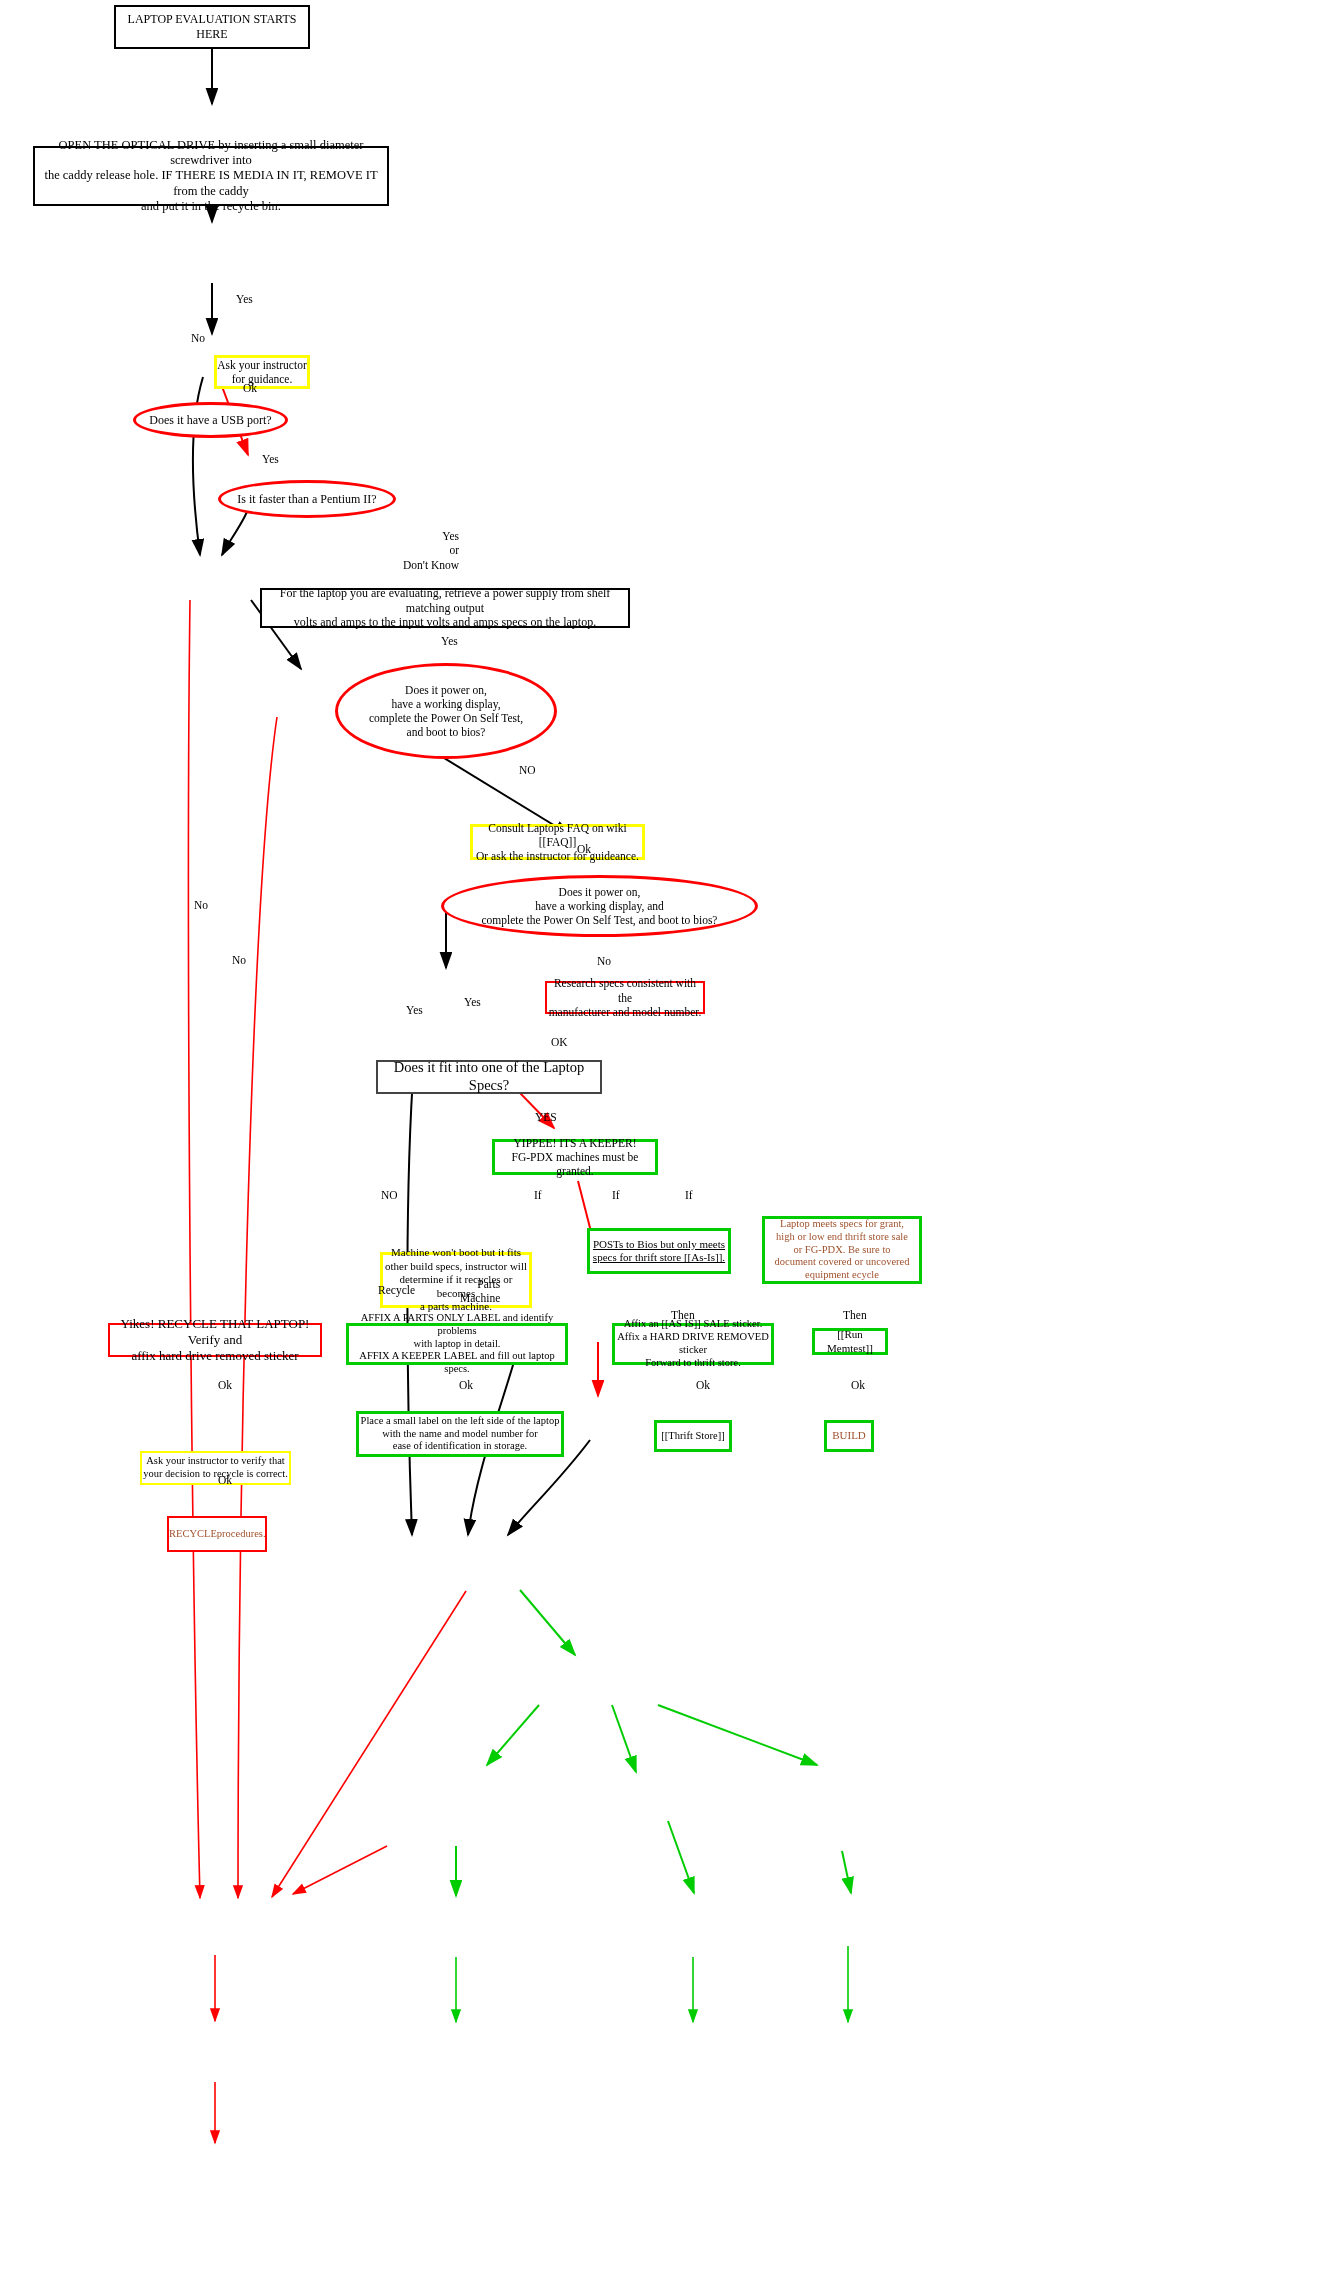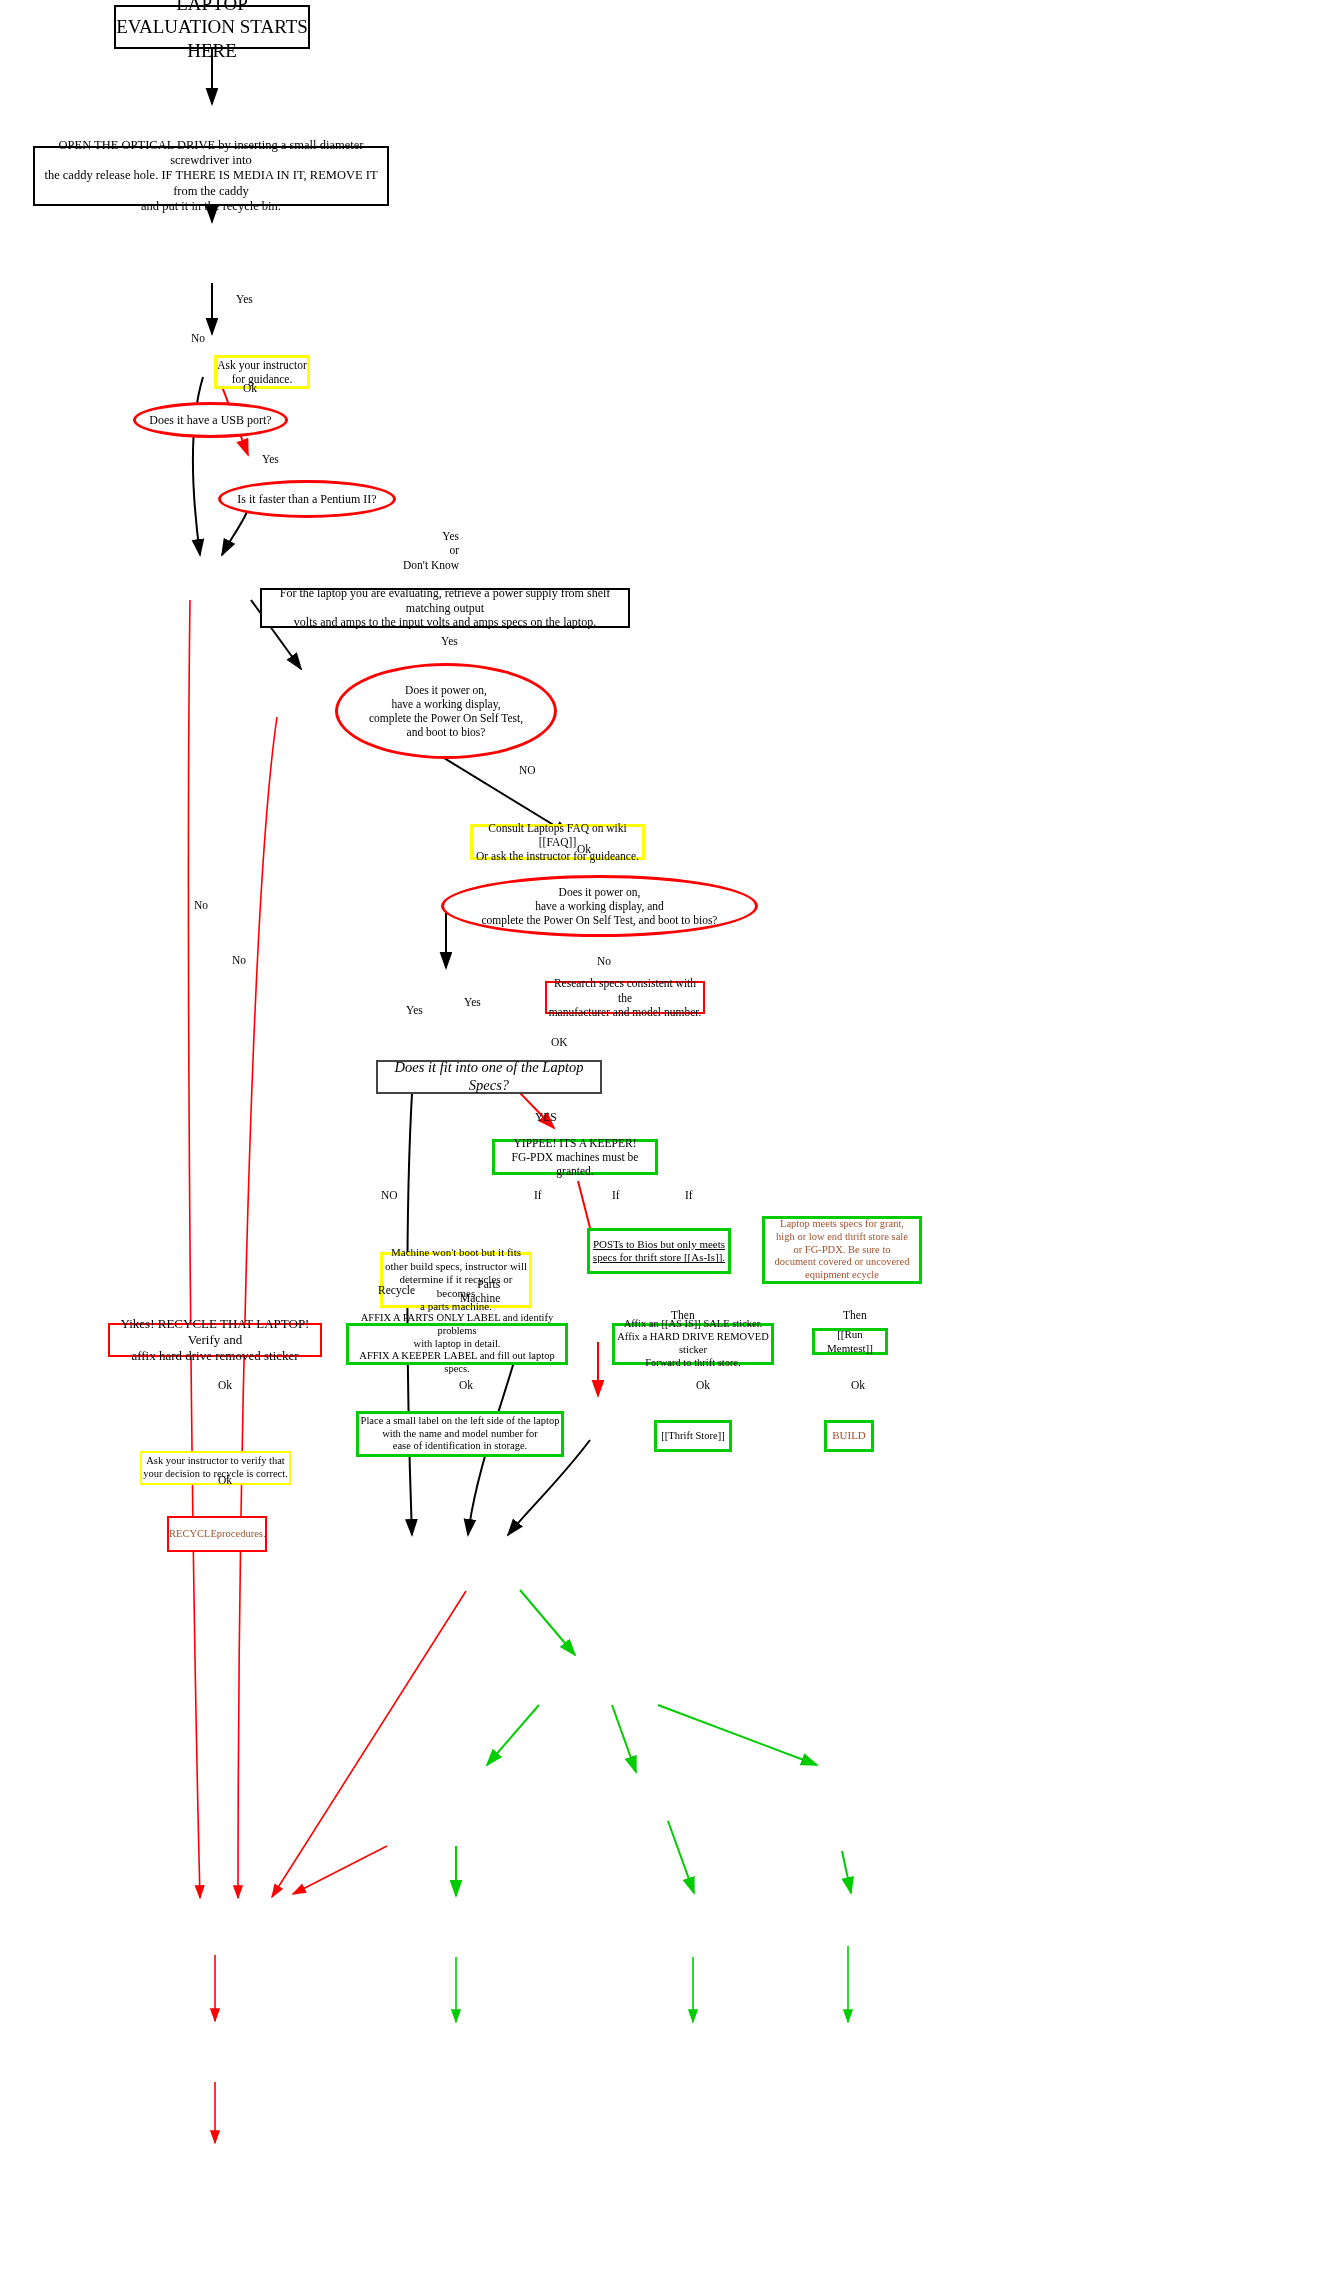--- a/index.html
+++ b/index.html
@@ -96,21 +96,21 @@
       <path d="M456,1957 L456,2022" stroke="#00cc00" stroke-width="1.6" marker-end="url(#ahG)"></path>
 
       <path d="M693,1957 L693,2022" stroke="#00cc00" stroke-width="1.6" marker-end="url(#ahG)"></path>
 
       <path d="M848,1946 L848,2022" stroke="#00cc00" stroke-width="1.6" marker-end="url(#ahG)"></path>
 
       <path d="M215,2082 L215,2143" stroke="#ff0000" stroke-width="1.6" marker-end="url(#ahR)"></path>
     </g>
   </svg>
 
-  <div class="node box b-black" style="left:114px;top:5px;width:196px;height:44px;border-width:2px;font-size:19px;">
+  <div class="node box b-black" style="left:114px;top:5px;width:196px;height:44px;border-width:2px;font-size:12px;">
     <span class="txt">LAPTOP EVALUATION STARTS HERE</span>
   </div>
 
 
   <div class="node box b-black" style="left:33px;top:146px;width:356px;height:60px;border-width:2px;font-size:12.5px;white-space:pre-line;">
     <span class="txt">OPEN THE OPTICAL DRIVE by inserting a small diameter screwdriver into
 the caddy release hole. IF THERE IS MEDIA IN IT, REMOVE IT from the caddy
 and put it in the recycle bin.</span>
   </div>
 
@@ -149,21 +149,21 @@
     <span class="txt">Does it power on,
 have a working display, and
 complete the Power On Self Test, and boot to bios?</span>
   </div>
 
   <div class="node box b-red" style="left:545px;top:981px;width:160px;height:33px;border-width:2px;font-size:11.5px;white-space:pre-line;">
     <span class="txt">Research specs consistent with the
 manufacturer and model number.</span>
   </div>
 
-  <div class="node box b-black" style="left:376px;top:1060px;width:226px;height:34px;border-width:2px;border-color:#444;font-size:14.5px;font-style:italic;">
+  <div class="node box b-black" style="left:376px;top:1060px;width:226px;height:34px;border-width:2px;border-color:#444;font-size:14.5px;">
     <span class="txt">Does it fit into one of the Laptop Specs?</span>
   </div>
 
   <div class="node box b-green" style="left:492px;top:1139px;width:166px;height:36px;border-width:3px;font-size:11.5px;white-space:pre-line;">
     <span class="txt">YIPPEE! ITS A KEEPER!
 FG-PDX machines must be granted.</span>
   </div>
 
   <div class="node box b-yellow" style="left:380px;top:1220px;width:152px;height:56px;border-width:3px;font-size:11px;white-space:pre-line;">
     <span class="txt">Machine won't boot but it fits

